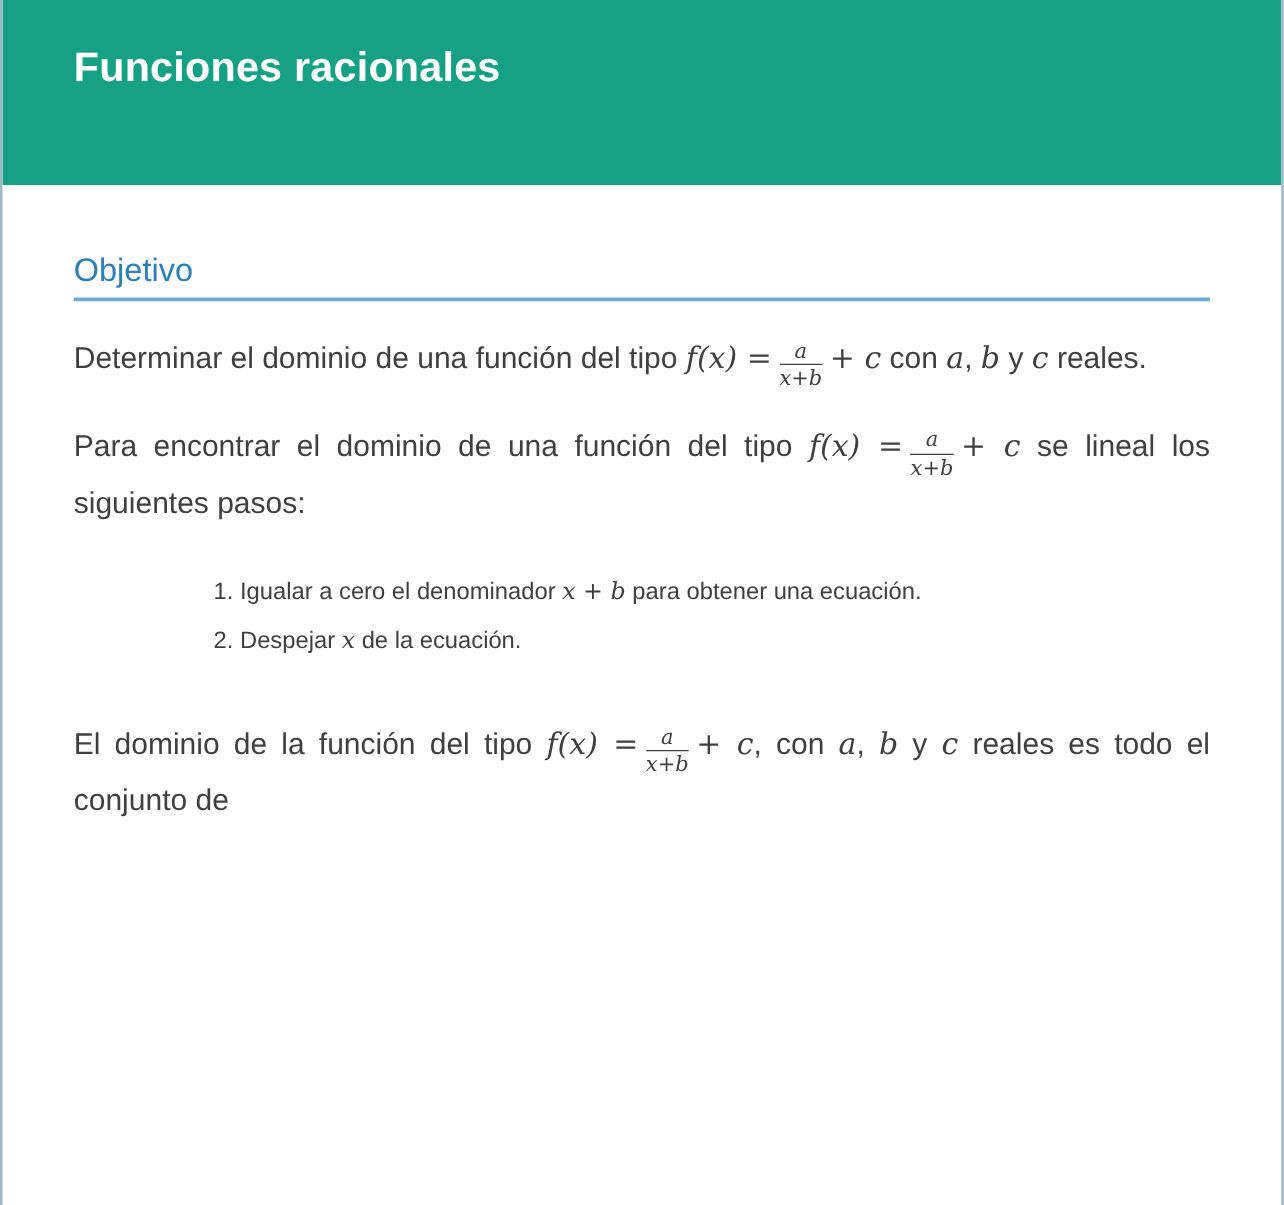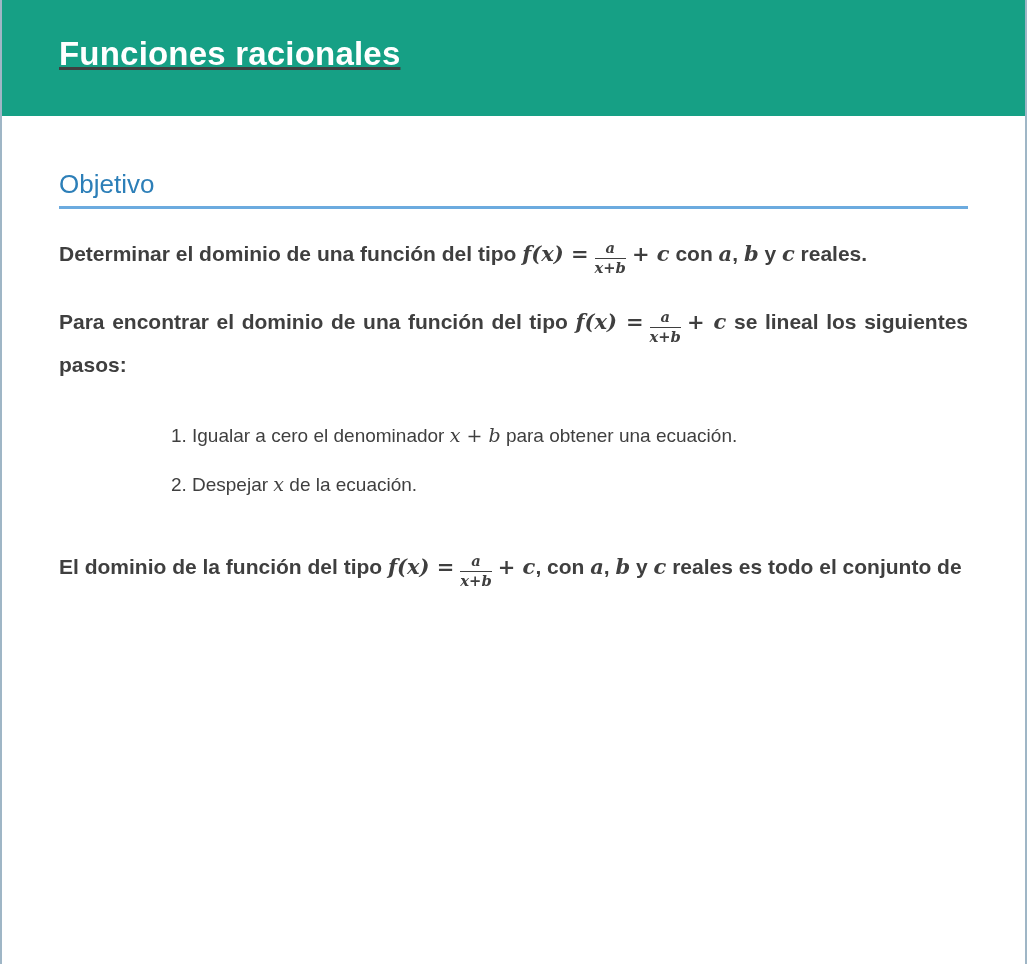--- a/index.html
+++ b/index.html
@@ -12,24 +12,23 @@
     height: 964px;
     overflow: hidden;
     font-family: "Liberation Sans", sans-serif;
     color: var(--body-text, #3f3f3f);
     box-sizing: border-box;
     border-left: 2px solid var(--page-border, #9fb6c6);
     border-right: 2px solid var(--page-border, #9fb6c6);
   }
   .banner {
     box-sizing: border-box;
-    height: 116px;
+    height: 148px;
     background: var(--header-bg, #16a085);
     padding: 33px 57px 0 57px;
-    text-decoration: underline;
   }
   .banner h1 {
     margin: 0;
     color: #ffffff;
     font-size: 33px;
     font-weight: 800;
     line-height: 1.25;
     letter-spacing: 0.2px;
   }
   .banner .subtitle {
@@ -47,34 +46,33 @@
     margin: 54px 0 0 0;
     padding: 0 0 6px 0;
     font-size: 26px;
     font-weight: 400;
     line-height: 1.15;
     color: var(--heading-text, #2d7fb8);
     border-bottom: 3px solid var(--heading-underline, #6cabdf);
   }
   p.body-p {
     margin: 26px 0 0 0;
-    font-size: 21px;
+    font-size: 24px;
     line-height: 38px;
-    font-weight: bold;
   }
   p.gap-lg { margin-top: 44px; }
   .just { text-align: justify; }
   ol.steps {
     margin: 32px 0 0 0;
     padding: 0 0 0 133px;
     font-size: 19px;
     line-height: 38px;
   }
   ol.steps li { margin: 0; }
-  ol.steps li + li { margin-top: 10px; }
+  ol.steps li + li { }
   .math {
     font-family: "DejaVu Serif", serif;
     font-style: italic;
     white-space: nowrap;
   }
   .frac {
     display: inline-block;
     vertical-align: -0.85em;
     text-align: center;
     font-size: 0.7em;

